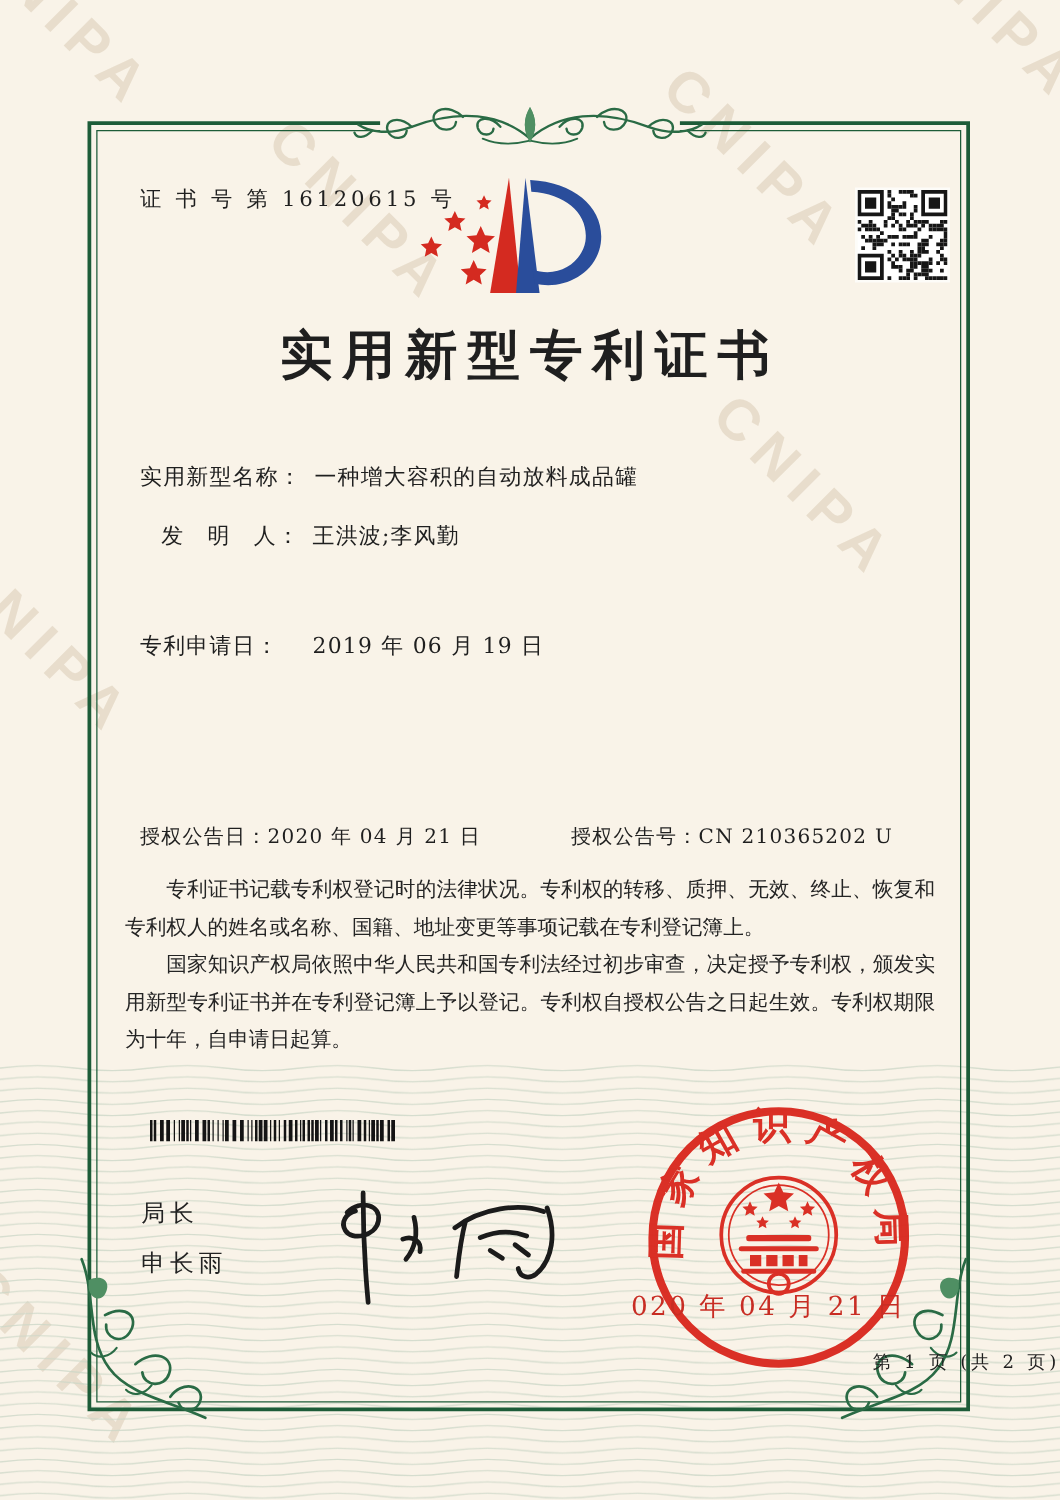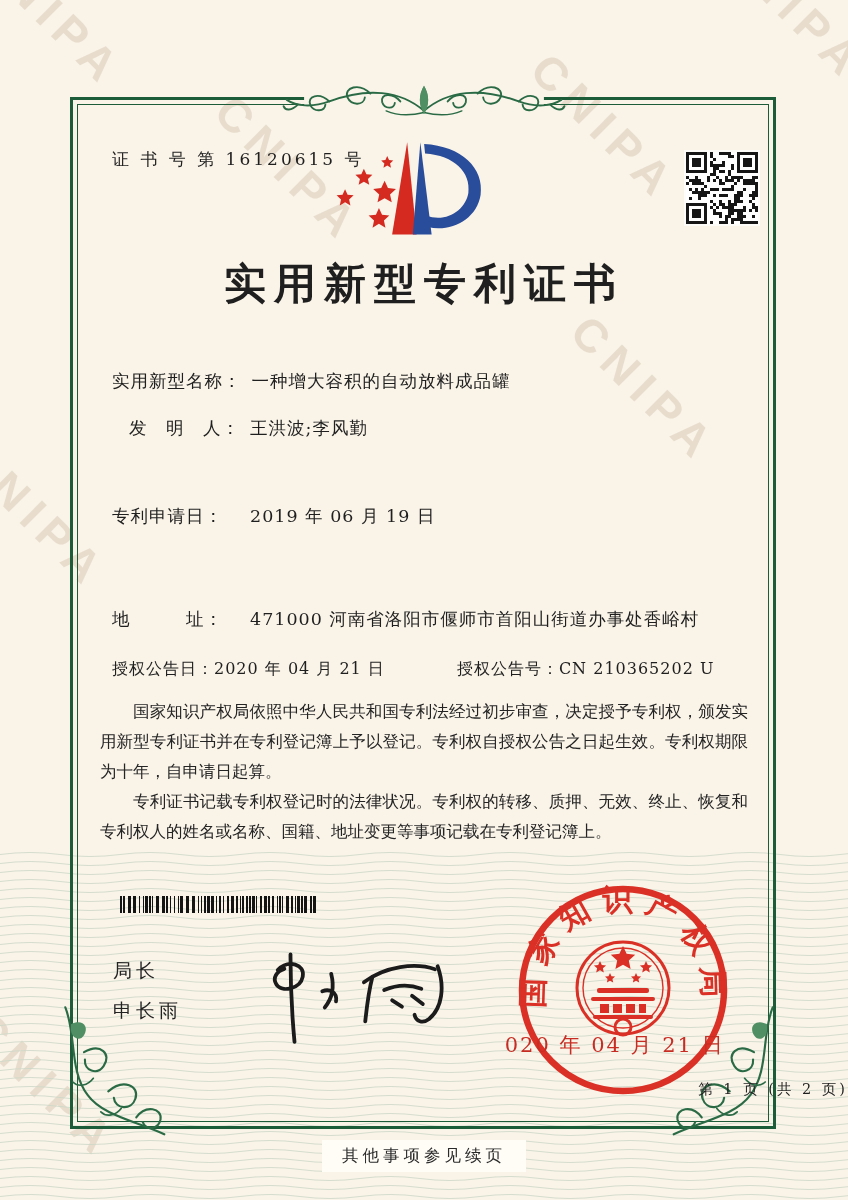--- a/index.html
+++ b/index.html
@@ -343,31 +343,28 @@
 
   <div class="field" style="top:369px;">
     <span class="lbl">实用新型名称：</span><span class="val">一种增大容积的自动放料成品罐</span>
   </div>
   <div class="field" style="top:416px;text-align:right;">
     <span class="lbl">发　明　人：</span><span class="val">王洪波;李风勤</span>
   </div>
   <div class="field" style="top:504px;">
     <span class="lbl">专利申请日：</span><span class="val">2019 年 06 月 19 日</span>
   </div>
-  <div class="field" style="top:607px;">
-    <span class="lbl">地　　　址：</span><span class="val">471000  河南省洛阳市偃师市首阳山街道办事处香峪村</span>
-  </div>
 
   <div class="grant-row">
     <span>授权公告日：</span><span>2020 年 04 月 21 日</span><span class="pair2">授权公告号：</span><span>CN 210365202 U</span>
   </div>
 
   <div class="body-text">
+    <p>专利证书记载专利权登记时的法律状况。专利权的转移、质押、无效、终止、恢复和专利权人的姓名或名称、国籍、地址变更等事项记载在专利登记簿上。</p>
     <p>国家知识产权局依照中华人民共和国专利法经过初步审查，决定授予专利权，颁发实用新型专利证书并在专利登记簿上予以登记。专利权自授权公告之日起生效。专利权期限为十年，自申请日起算。</p>
-    <p>专利证书记载专利权登记时的法律状况。专利权的转移、质押、无效、终止、恢复和专利权人的姓名或名称、国籍、地址变更等事项记载在专利登记簿上。</p>
   </div>
 
   <div class="barcode" id="barcode"><span style="width: 2px; margin-right: 1px;"></span><span style="width: 2px; margin-right: 3px;"></span><span style="width: 3px; margin-right: 2px;"></span><span style="width: 3px; margin-right: 3px;"></span><span style="width: 1px; margin-right: 3px;"></span><span style="width: 1px; margin-right: 1px;"></span><span style="width: 3px; margin-right: 1px;"></span><span style="width: 2px; margin-right: 1px;"></span><span style="width: 1px; margin-right: 3px;"></span><span style="width: 3px; margin-right: 3px;"></span><span style="width: 3px; margin-right: 1px;"></span><span style="width: 2px; margin-right: 2px;"></span><span style="width: 1px; margin-right: 3px;"></span><span style="width: 1px; margin-right: 3px;"></span><span style="width: 1px; margin-right: 1px;"></span><span style="width: 3px; margin-right: 3px;"></span><span style="width: 3px; margin-right: 3px;"></span><span style="width: 3px; margin-right: 3px;"></span><span style="width: 1px; margin-right: 2px;"></span><span style="width: 1px; margin-right: 2px;"></span><span style="width: 2px; margin-right: 1px;"></span><span style="width: 3px; margin-right: 1px;"></span><span style="width: 3px; margin-right: 2px;"></span><span style="width: 1px; margin-right: 2px;"></span><span style="width: 2px; margin-right: 2px;"></span><span style="width: 1px; margin-right: 3px;"></span><span style="width: 2px; margin-right: 2px;"></span><span style="width: 3px; margin-right: 2px;"></span><span style="width: 2px; margin-right: 2px;"></span><span style="width: 1px; margin-right: 1px;"></span><span style="width: 2px; margin-right: 2px;"></span><span style="width: 2px; margin-right: 1px;"></span><span style="width: 2px; margin-right: 1px;"></span><span style="width: 3px; margin-right: 1px;"></span><span style="width: 1px; margin-right: 3px;"></span><span style="width: 2px; margin-right: 2px;"></span><span style="width: 3px; margin-right: 1px;"></span><span style="width: 2px; margin-right: 2px;"></span><span style="width: 2px; margin-right: 3px;"></span><span style="width: 1px; margin-right: 1px;"></span><span style="width: 2px; margin-right: 1px;"></span><span style="width: 1px; margin-right: 3px;"></span><span style="width: 3px; margin-right: 2px;"></span><span style="width: 2px; margin-right: 2px;"></span><span style="width: 1px; margin-right: 1px;"></span><span style="width: 3px; margin-right: 1px;"></span><span style="width: 2px; margin-right: 1px;"></span><span style="width: 3px; margin-right: 3px;"></span><span style="width: 2px; margin-right: 1px;"></span><span style="width: 3px; margin-right: 1px;"></span></div>
 
   <div class="sig-labels">
     <div>局长</div>
     <div>申长雨</div>
   </div>
   <svg class="sig-script" width="200" height="100" viewBox="0 0 210 100">
     <g fill="none" stroke="#1b1b1b" stroke-width="4" stroke-linecap="round">
@@ -407,15 +404,14 @@
       <rect x="110" y="128" width="9" height="9"></rect>
       <rect x="123" y="128" width="9" height="9"></rect>
       <rect x="136" y="128" width="7" height="9"></rect>
       <rect x="90" y="139" width="60" height="4" rx="2"></rect>
       <circle cx="120" cy="151" r="8" fill="none" stroke="#d9261c" stroke-width="3"></circle>
     </g>
     <text x="104" y="176" text-anchor="middle" font-size="21" letter-spacing="2" fill="#c6231a" font-family="'DejaVu Serif',serif">2020 年 04 月 21 日</text>
   </svg>
 
   <div class="page-info">第 1 页 (共 2 页)</div>
-  <div class="cont-note">其他事项参见续页</div>
 
 </div>
 
 </body></html>

